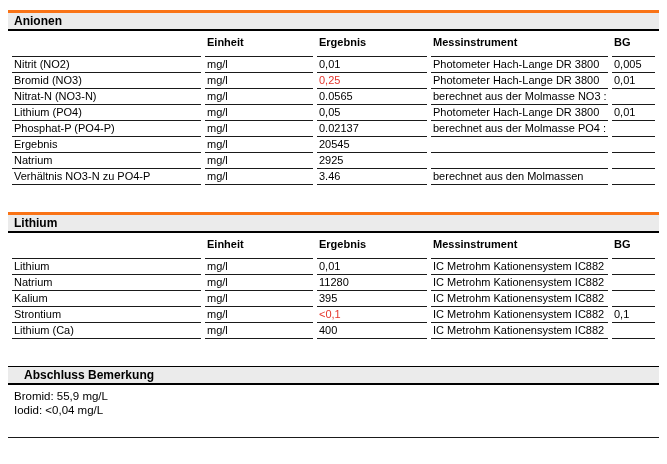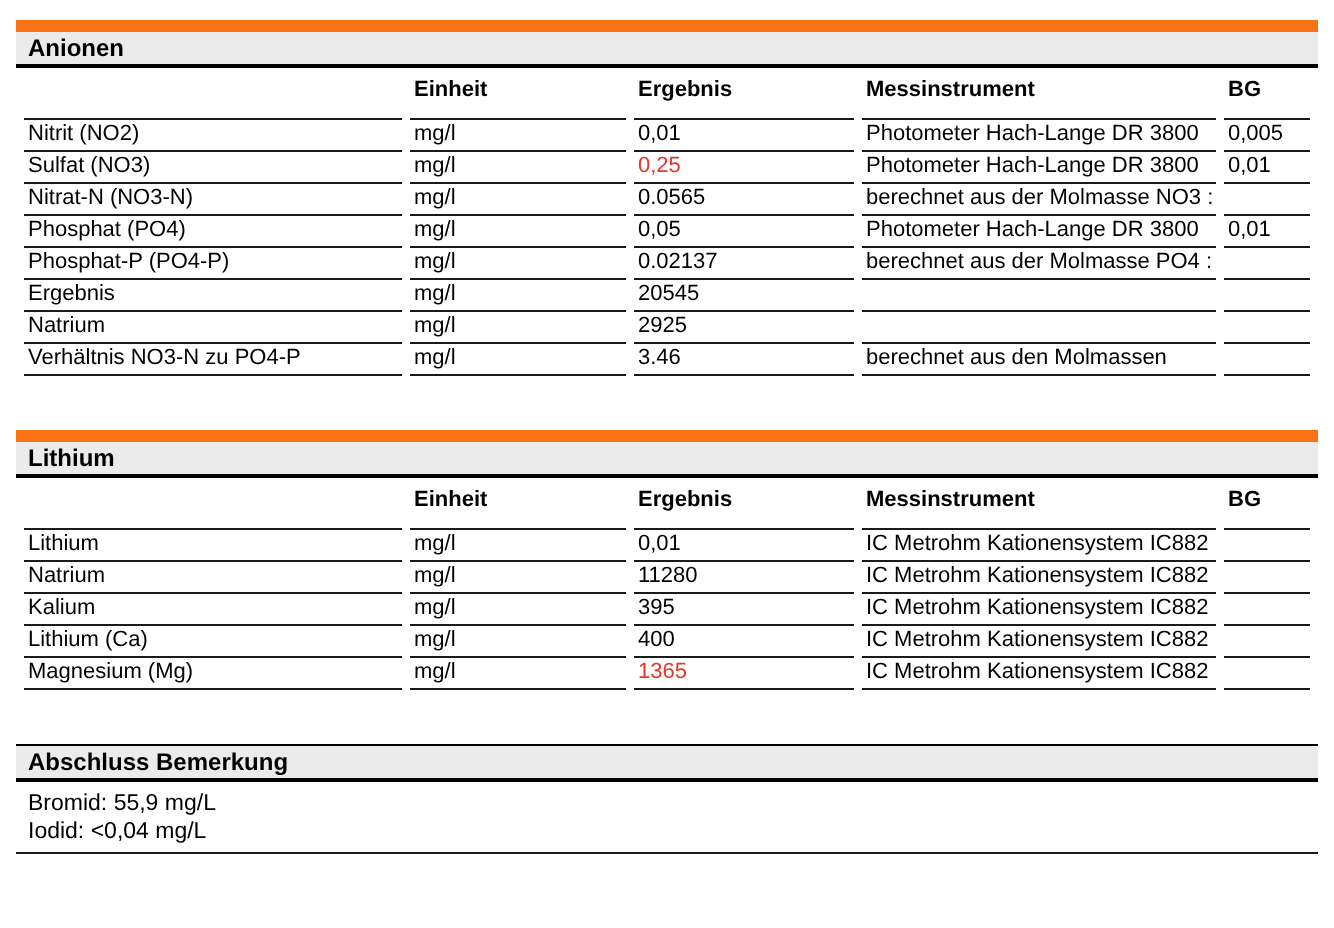--- a/index.html
+++ b/index.html
@@ -8,32 +8,32 @@
     background: #ffffff;
     font-family: "Liberation Sans", sans-serif;
     color: #000;
     font-size: 11px;
   }
   .page { padding: 10px 8px 0 8px; width: 667px; }
 
   
   .band {
     background: #ebebeb;
-    border-top: 6px solid #f97316;
+    border-top: 3px solid #f97316;
     border-bottom: 2px solid #000;
     font-weight: bold;
     font-size: 12px;
     line-height: 16px;
     padding-left: 6px;
   }
   .band-remarks {
     border-top: 1px solid #000;
     border-bottom: 2px solid #000;
     line-height: 14px;
-    padding: 1px 0 1px 6px;
+    padding: 1px 0 1px 16px;
   }
 
   section.tbl-section { margin-bottom: 27px; }
 
   table.data {
     width: 651px;
     table-layout: fixed;
     border-collapse: separate;
     border-spacing: 4px 0;
   }
@@ -59,21 +59,21 @@
     line-height: 15px;
     padding: 0 0 0 2px;
     border-bottom: 1px solid #1a1a1a;
     white-space: nowrap;
     overflow: hidden;
   }
   td.red { color: #e5352c; }
 
   .remarks-body {
     width: 651px;
-    padding: 4px 0 3px 6px;
+    padding: 4px 0 20px 6px;
     border-bottom: 1px solid #1a1a1a;
     line-height: 14px;
     font-size: 11.5px;
   }
   section.remarks { margin-top: 24px; }
 </style>
 </head>
 <body>
 
 <div class="page">
@@ -101,35 +101,35 @@
       </thead>
       <tbody>
         <tr>
           <td>Nitrit (NO2)</td>
           <td>mg/l</td>
           <td>0,01</td>
           <td>Photometer Hach-Lange DR 3800</td>
           <td>0,005</td>
         </tr>
         <tr>
-          <td>Sulfat (NO3)</td>
+          <td>Bromid (NO3)</td>
           <td>mg/l</td>
           <td class="red">0,25</td>
           <td>Photometer Hach-Lange DR 3800</td>
           <td>0,01</td>
         </tr>
         <tr>
           <td>Nitrat-N (NO3-N)</td>
           <td>mg/l</td>
           <td>0.0565</td>
           <td>berechnet aus der Molmasse NO3 : N</td>
           <td></td>
         </tr>
         <tr>
-          <td>Phosphat (PO4)</td>
+          <td>Lithium (PO4)</td>
           <td>mg/l</td>
           <td>0,05</td>
           <td>Photometer Hach-Lange DR 3800</td>
           <td>0,01</td>
         </tr>
         <tr>
           <td>Phosphat-P (PO4-P)</td>
           <td>mg/l</td>
           <td>0.02137</td>
           <td>berechnet aus der Molmasse PO4 : P</td>
@@ -197,30 +197,30 @@
           <td></td>
         </tr>
         <tr>
           <td>Kalium</td>
           <td>mg/l</td>
           <td>395</td>
           <td>IC Metrohm Kationensystem IC882</td>
           <td></td>
         </tr>
         <tr>
+          <td>Strontium</td>
+          <td>mg/l</td>
+          <td class="red">&lt;0,1</td>
+          <td>IC Metrohm Kationensystem IC882</td>
+          <td>0,1</td>
+        </tr>
+        <tr>
           <td>Lithium (Ca)</td>
           <td>mg/l</td>
           <td>400</td>
-          <td>IC Metrohm Kationensystem IC882</td>
-          <td></td>
-        </tr>
-        <tr>
-          <td>Magnesium (Mg)</td>
-          <td>mg/l</td>
-          <td class="red">1365</td>
           <td>IC Metrohm Kationensystem IC882</td>
           <td></td>
         </tr>
       </tbody>
     </table>
   </section>
 
   <section class="remarks">
     <div class="band band-remarks">
       <span>Abschluss Bemerkung</span>

